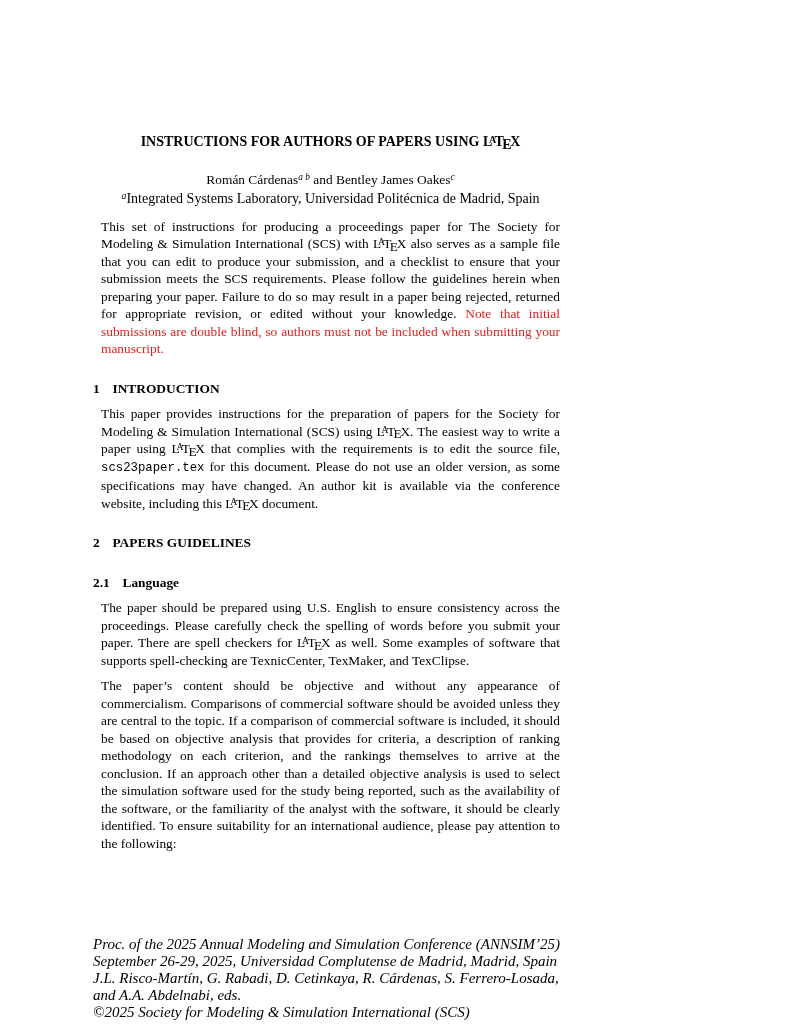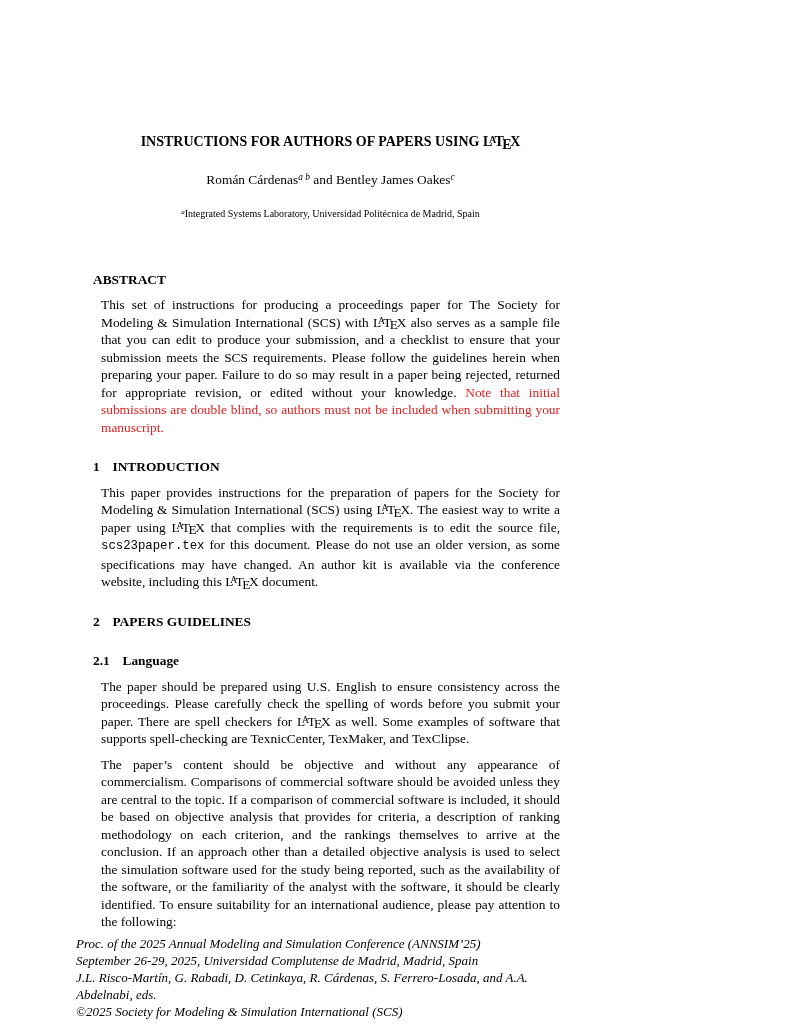--- a/index.html
+++ b/index.html
@@ -25,24 +25,23 @@
     font-weight: bold;
     font-size: 14px;
     line-height: 18px;
   }
   .authors {
     text-align: center;
     margin-top: 20px;
     line-height: 18px;
   }
   .affiliations {
-    margin-top: 15px;
     text-align: center;
     line-height: 20.5px;
-    font-size: 10px;
+    font-size: 14px;
   }
   .h {
     font-weight: bold;
     line-height: 17.5px;
     margin: 22px 0 8px;
   }
   .abstract-h { margin-top: 46px; }
   .num { margin-right: 0.95em; }
   p.body {
     margin: 8px;
@@ -70,43 +69,42 @@
     line-height: 0;
   }
   .lx-e {
     vertical-align: -0.22em;
     margin-left: -0.12em;
     margin-right: -0.10em;
     line-height: 0;
   }
   .footer {
     position: absolute;
-    left: 76px;
+    left: 93px;
     right: 92px;
     top: 936px;
     font-style: italic;
-    font-size: 13px;
+    font-size: 15px;
     line-height: 16.9px;
     text-align: left;
   }
 </style>
 </head>
 <body>
 
 <div class="page">
 
   <div class="title"><span>INSTRUCTIONS FOR AUTHORS OF PAPERS USING </span><span class="latex-logo">L<span class="lx-a">A</span>T<span class="lx-e">E</span>X</span></div>
 
   <div class="authors"><span>Román Cárdenas</span><span class="sup">a b</span><span> and Bentley James Oakes</span><span class="sup">c</span></div>
 
   <div class="affiliations">
     <div class="aff"><span class="sup">a</span><span>Integrated Systems Laboratory, Universidad Politécnica de Madrid, Spain</span></div>
   </div>
 
-  <div class="h abstract-h">ABSTRACT</div>
   <p class="body"><span>This set of instructions for producing a proceedings paper for The Society for Modeling &amp; Simulation International (SCS) with </span><span class="latex-logo">L<span class="lx-a">A</span>T<span class="lx-e">E</span>X</span><span> also serves as a sample file that you can edit to produce your submission, and a checklist to ensure that your submission meets the SCS requirements. Please follow the guidelines herein when preparing your paper. Failure to do so may result in a paper being rejected, returned for appropriate revision, or edited without your knowledge. </span><span class="red">Note that initial submissions are double blind, so authors must not be included when submitting your manuscript.</span></p>
 
 
   <div class="h sec"><span class="num">1</span><span>INTRODUCTION</span></div>
   <p class="body"><span>This paper provides instructions for the preparation of papers for the Society for Modeling &amp; Simulation International (SCS) using </span><span class="latex-logo">L<span class="lx-a">A</span>T<span class="lx-e">E</span>X</span><span>. The easiest way to write a paper using </span><span class="latex-logo">L<span class="lx-a">A</span>T<span class="lx-e">E</span>X</span><span> that complies with the requirements is to edit the source file, </span><span class="mono">scs23paper.tex</span><span> for this document. Please do not use an older version, as some specifications may have changed. An author kit is available via the conference website, including this </span><span class="latex-logo">L<span class="lx-a">A</span>T<span class="lx-e">E</span>X</span><span> document.</span></p>
 
   <div class="h sec"><span class="num">2</span><span>PAPERS GUIDELINES</span></div>
 
   <div class="h subsec"><span class="num">2.1</span><span>Language</span></div>
   <p class="body"><span>The paper should be prepared using U.S. English to ensure consistency across the proceedings. Please carefully check the spelling of words before you submit your paper. There are spell checkers for </span><span class="latex-logo">L<span class="lx-a">A</span>T<span class="lx-e">E</span>X</span><span> as well. Some examples of software that supports spell-checking are TexnicCenter, TexMaker, and TexClipse.</span></p>

